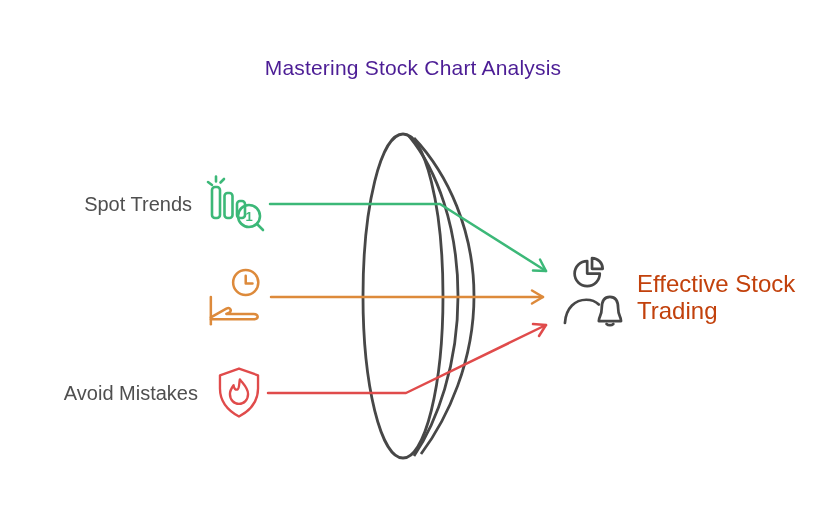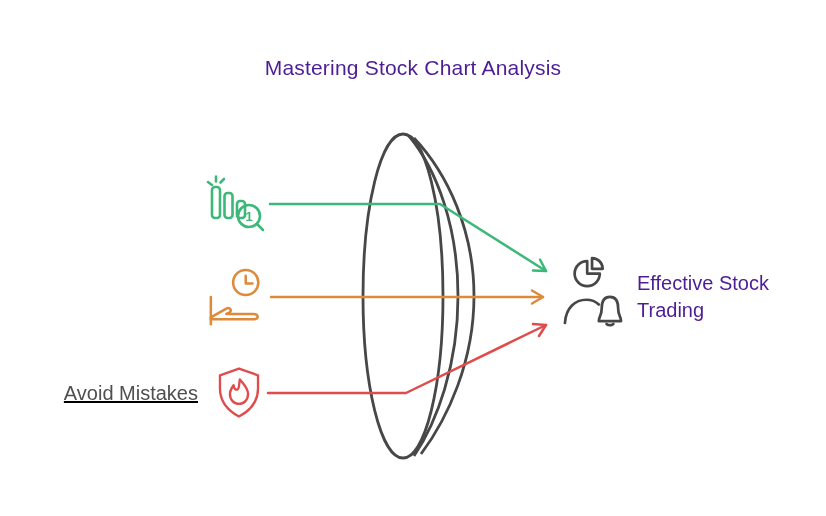--- a/index.html
+++ b/index.html
@@ -13,26 +13,26 @@
     text-align:center;font-size:21px;color:#4c1d95;letter-spacing:.2px;
   }
   .overlay{position:absolute;left:0;top:0;}
   .overlay path,.overlay ellipse{fill:none;}
   .row{
     position:absolute;left:36px;width:232px;height:66px;
     display:flex;align-items:center;justify-content:flex-end;gap:12px;
   }
   #row-spot{top:171px;}
   #row-time{top:265px;}
-  #row-avoid{top:360px;text-decoration:underline;}
+  #row-avoid{top:360px;}
   .item-label{font-size:20px;color:#4f4f4f;white-space:nowrap;}
   .icon-svg :not(text){fill:none;stroke-width:2.6;stroke-linecap:round;stroke-linejoin:round;}
   .result{position:absolute;left:563px;top:256px;display:flex;align-items:flex-start;gap:14px;}
   .result-icon :not(text){stroke-width:2.8;}
-  .result-label{font-size:20px;color:#4c1d95;width:162px;line-height:27px;margin-top:14px;}
+  .result-label{font-size:24px;color:#c2410c;width:162px;line-height:27px;margin-top:14px;}
 </style>
 </head>
 <body>
 
 <div>
 
   <div class="title">Mastering Stock Chart Analysis</div>
 
   <svg class="overlay" width="826" height="516" viewBox="0 0 826 516">
     <g stroke-width="2.8" stroke-linejoin="round" stroke="#474747">
@@ -51,20 +51,21 @@
       <path d="M532,290.5 L543,297 L532,303.5"></path>
     </g>
 
     <g stroke-width="2.5" stroke-linejoin="round" stroke-linecap="round" stroke="#e04b4b">
       <path d="M268,393 L406,393 L546,325"></path>
       <path d="M533,324 L546,325 L539,336"></path>
     </g>
   </svg>
 
   <div class="row" id="row-spot">
+    <span class="item-label">Spot Trends</span>
     <svg class="icon-svg" width="64" height="62" viewBox="0 0 64 62" stroke="#3cb878">
       <path d="M4,9 L8,12 M12,3.5 L12,8.5 M20,6 L16.5,9.5"></path>
       <rect x="8" y="14" width="8" height="31" rx="3"></rect>
       <rect x="20.5" y="20" width="8" height="25" rx="3"></rect>
       <rect x="33" y="28" width="8" height="17" rx="3"></rect>
       <circle cx="45" cy="43" r="11"></circle>
       <path d="M53,51 L59,57"></path>
       <text x="45" y="48" text-anchor="middle" font-size="13" font-weight="bold" stroke="none" fill="#3cb878">1</text>
     </svg>
   </div>

